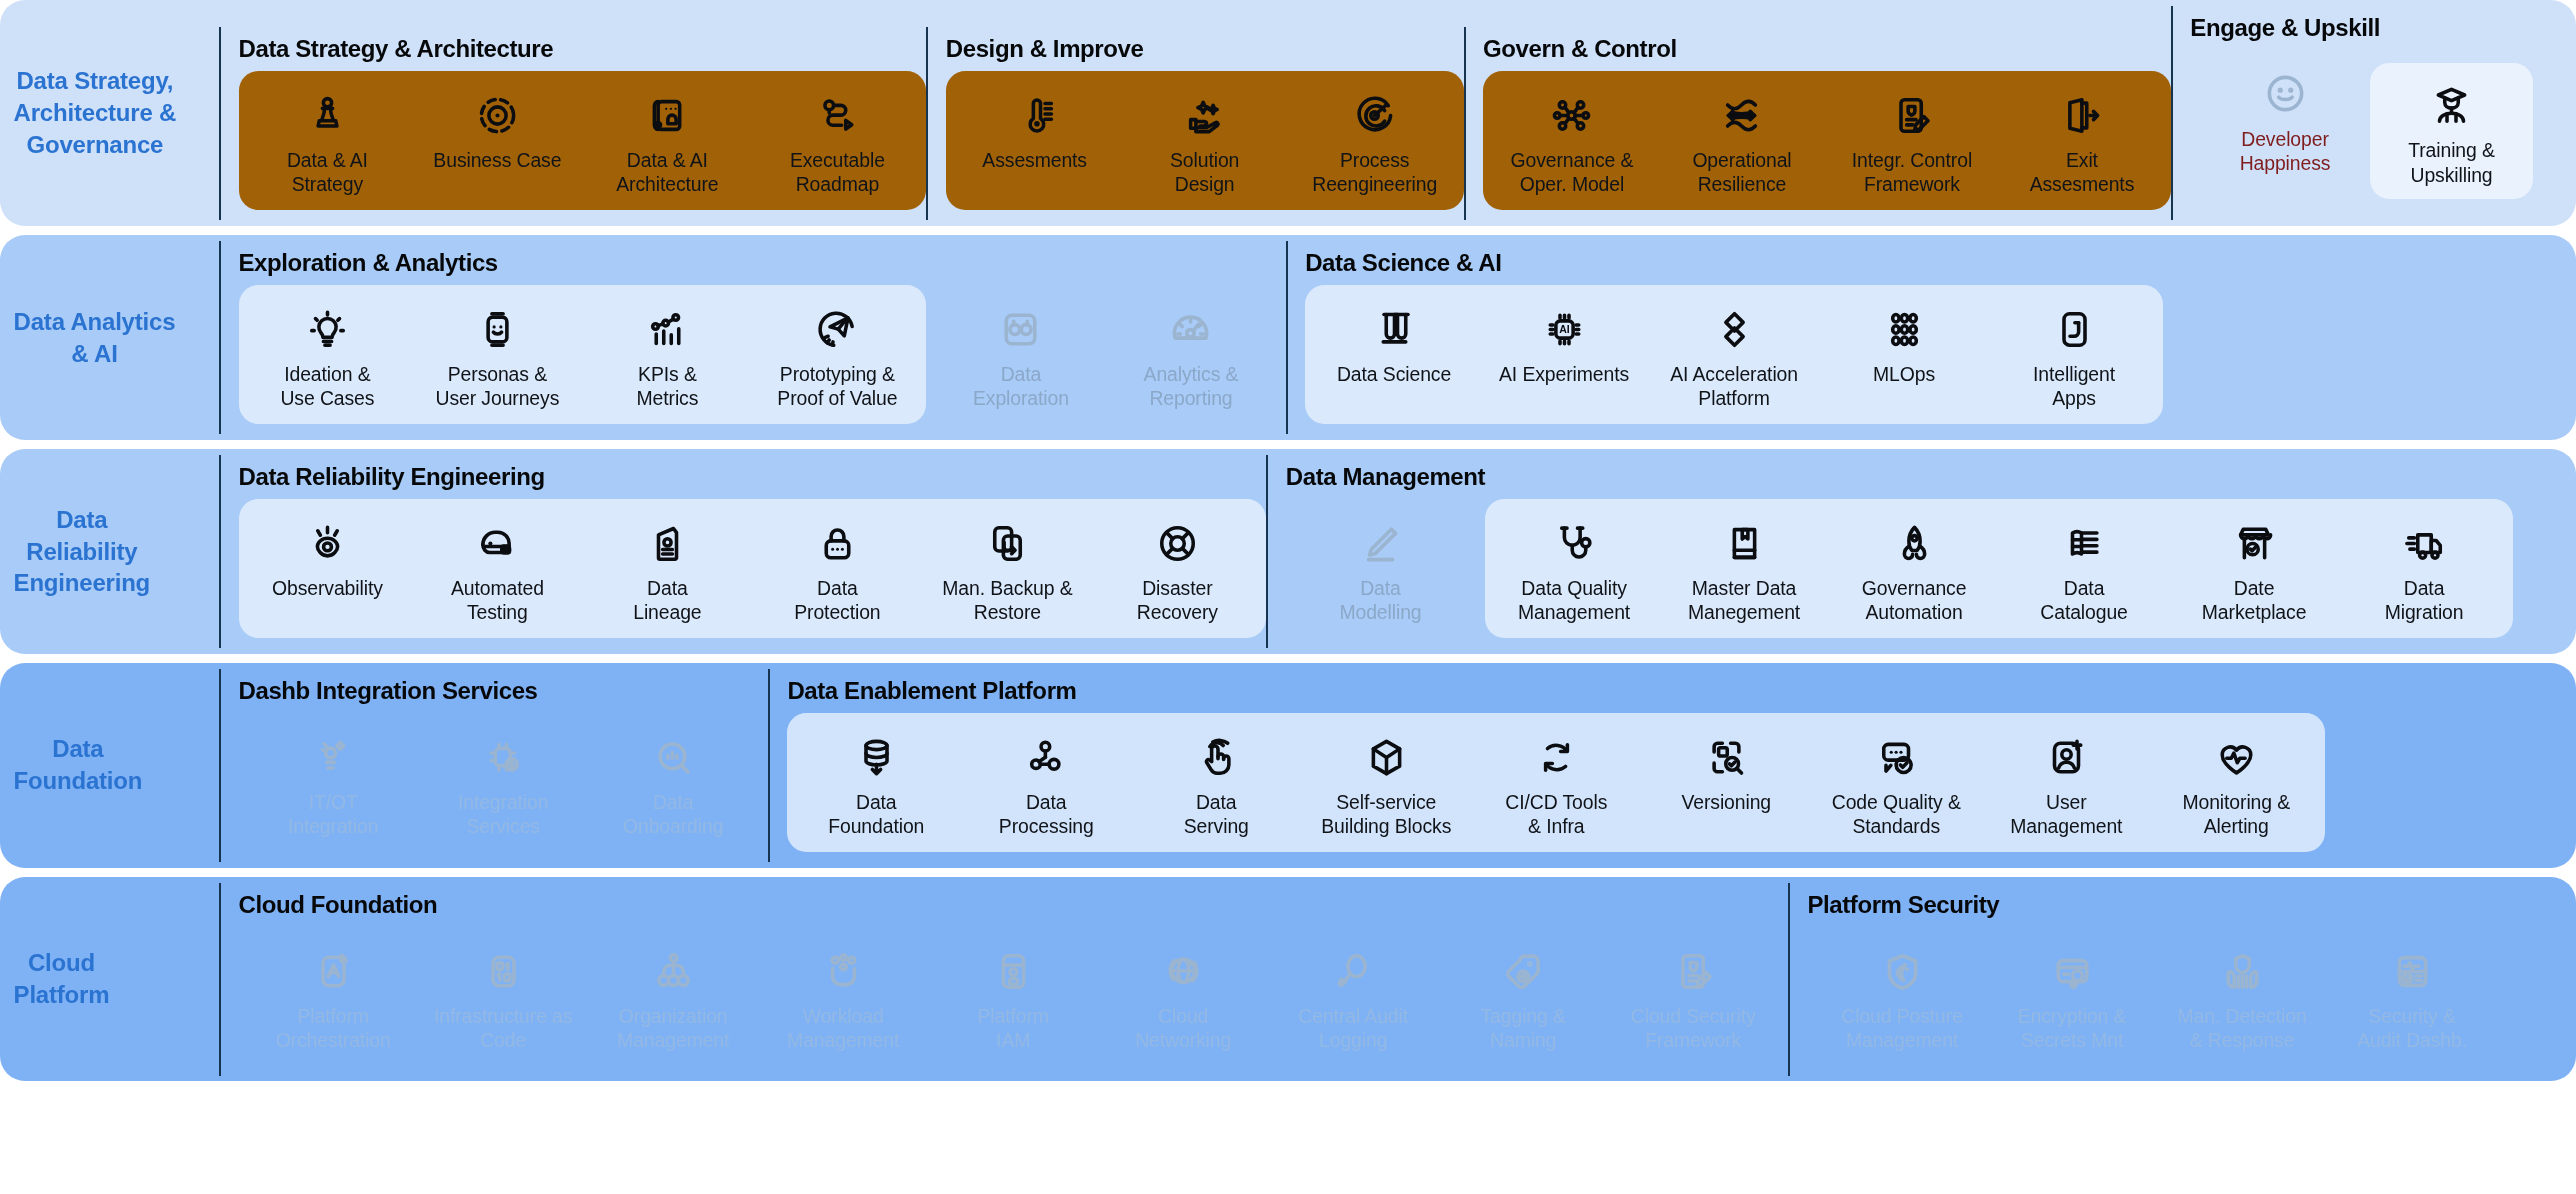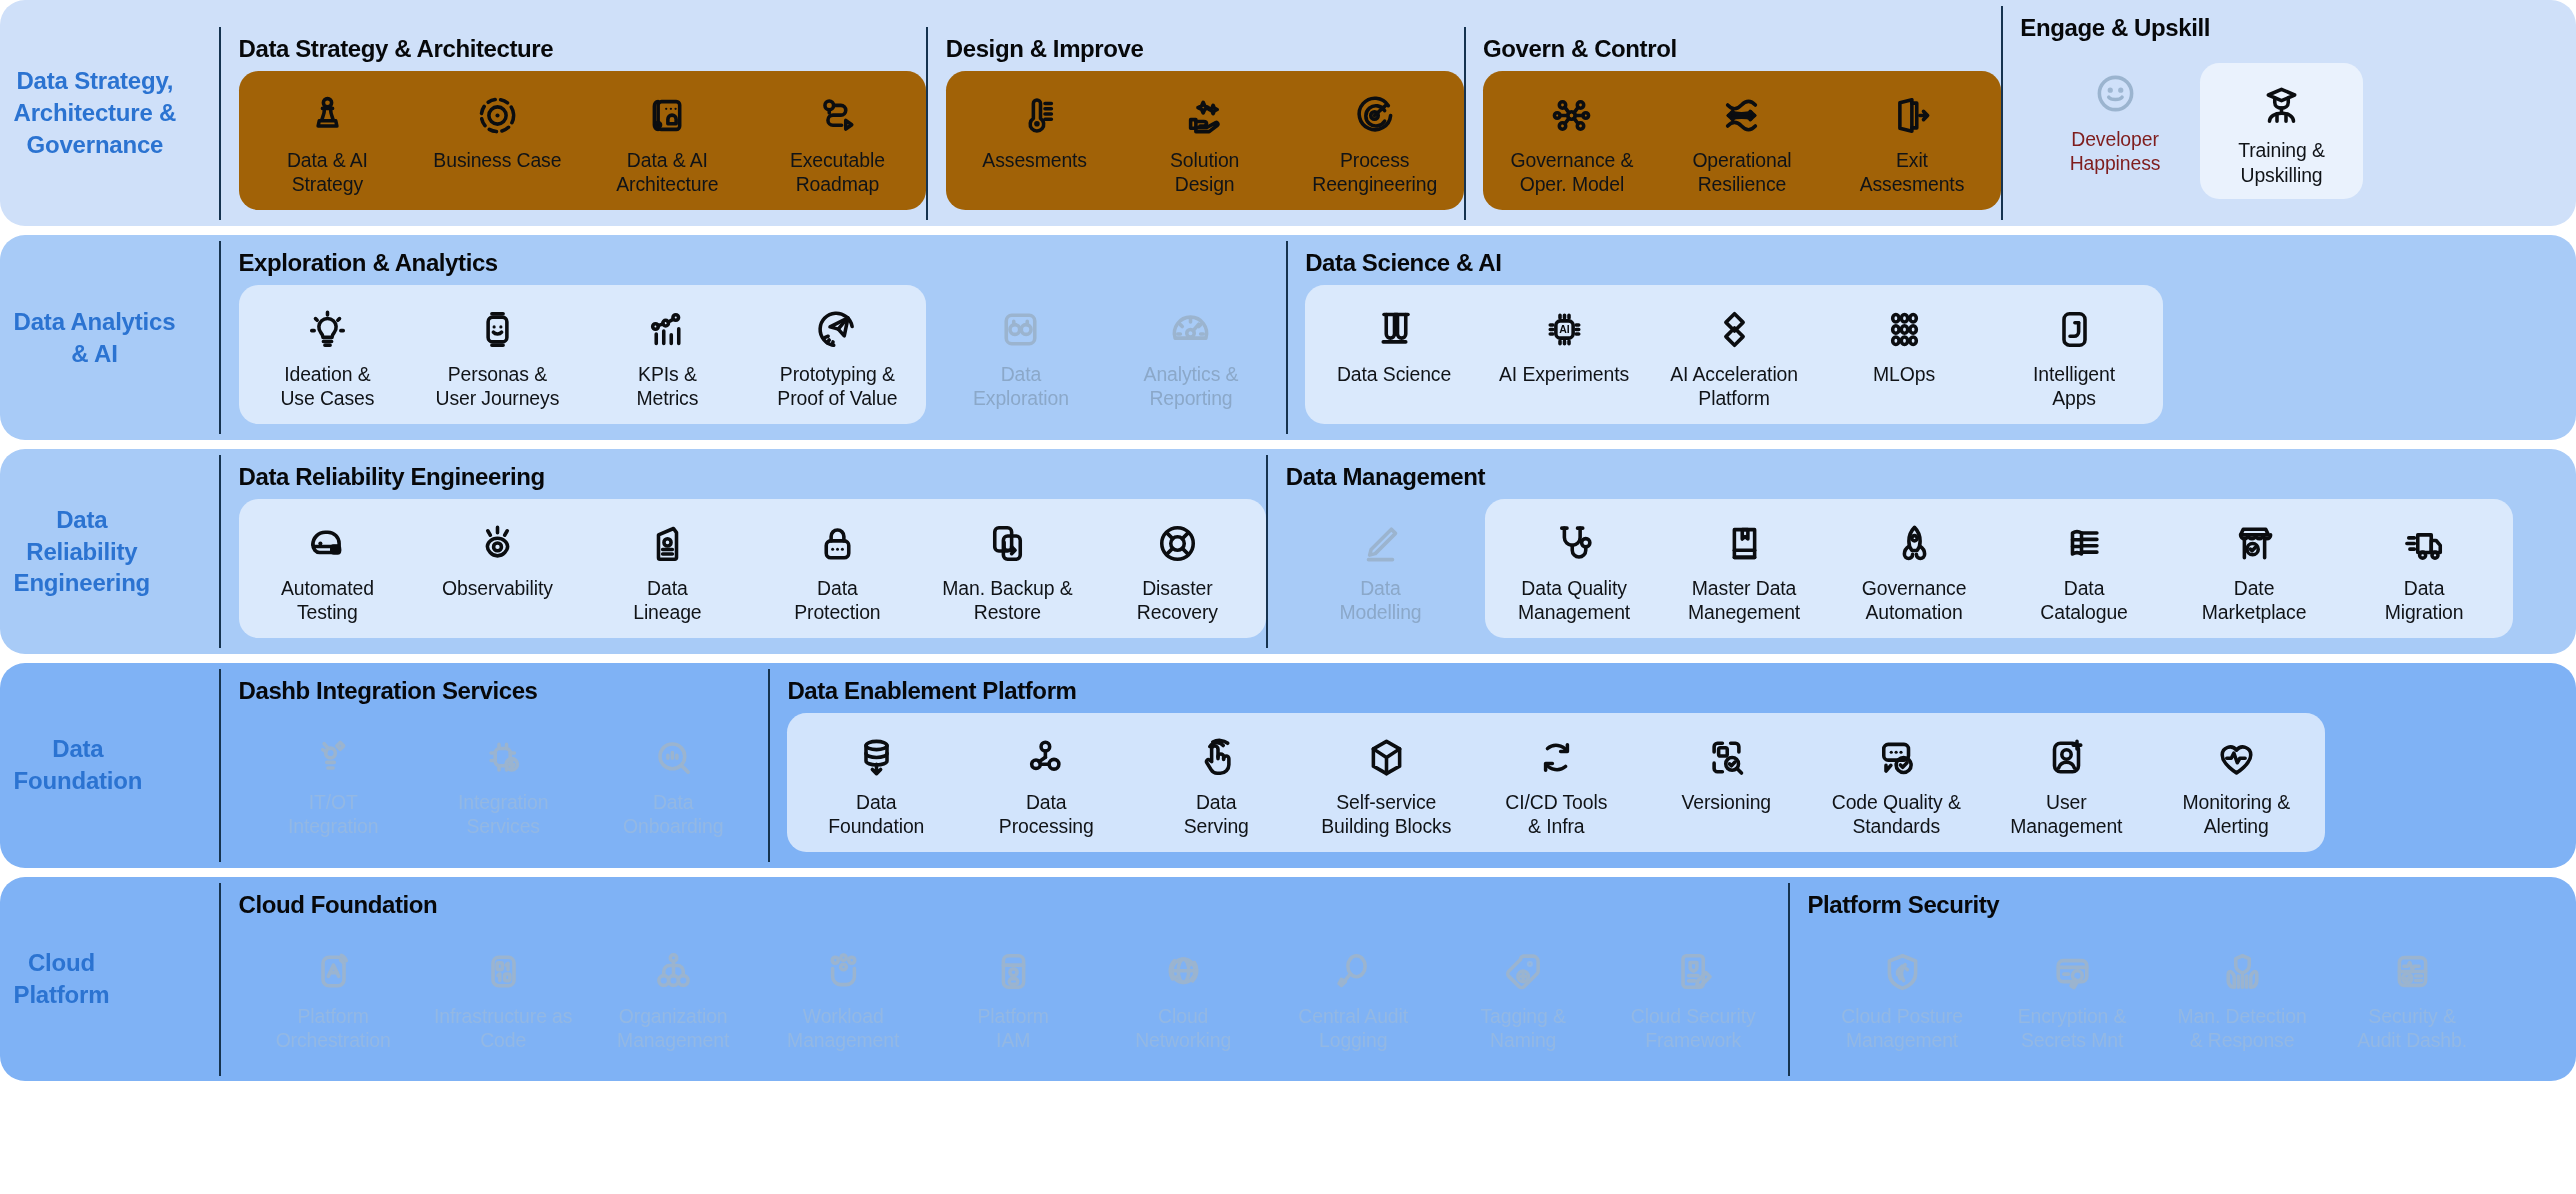--- a/index.html
+++ b/index.html
@@ -250,20 +250,32 @@
                     <path d="M7.4 9.8L5 12l2.4 2.2M16.6 9.8L19 12l-2.4 2.2" fill="none" stroke="currentColor" stroke-width="1.9" stroke-linecap="round" stroke-linejoin="round"></path>
                     <path d="M7 10.2c2 1.2 8 1.2 10 0M7 13.8c2-1.2 8-1.2 10 0" fill="none" stroke="currentColor" stroke-width="1.9" stroke-linecap="round" stroke-linejoin="round"></path>
                   </svg>
                 </div>
                 <div class="cap">Operational
 Resilience</div>
               </div>
               <div class="tile">
                 <div class="ico" style="color: rgb(11, 13, 16);">
                   <svg width="45" height="45" viewBox="0 0 24 24" aria-hidden="true">
+                    <path d="M6.4 5.4a1.8 1.8 0 0 1 1.8-1.8h7.2a1.8 1.8 0 0 1 1.8 1.8v13.2a1.8 1.8 0 0 1-1.8 1.8H8.2a1.8 1.8 0 0 1-1.8-1.8z" fill="none" stroke="currentColor" stroke-width="1.9" stroke-linecap="round" stroke-linejoin="round"></path>
+                    <path d="M10.2 7.2h3.6v2.6c0 1.2-1.8 2-1.8 2s-1.8-.8-1.8-2z" fill="none" stroke="currentColor" stroke-width="1.9" stroke-linecap="round" stroke-linejoin="round"></path>
+                    <path d="M9.4 14.2h5M9.4 17h3.2" fill="none" stroke="currentColor" stroke-width="1.9" stroke-linecap="round" stroke-linejoin="round"></path>
+                    <path d="M18.6 12.6l2.2 2.2-4.4 4.4-2.6.4.4-2.6z" fill="none" stroke="currentColor" stroke-width="1.9" stroke-linecap="round" stroke-linejoin="round"></path>
+                  </svg>
+                </div>
+                <div class="cap">Integr. Control
+Framework</div>
+              </div>
+              <div class="tile">
+                <div class="ico" style="color: rgb(11, 13, 16);">
+                  <svg width="45" height="45" viewBox="0 0 24 24" aria-hidden="true">
                     <path d="M5.8 5.2l6.4-1.6v16.8l-6.4-1.6z" fill="none" stroke="currentColor" stroke-width="1.9" stroke-linecap="round" stroke-linejoin="round"></path>
                     <path d="M12.2 5.4h2.6v13.2h-2.6" fill="none" stroke="currentColor" stroke-width="1.9" stroke-linecap="round" stroke-linejoin="round"></path>
                     <path d="M16.4 12h4.2M18.4 9.8l2.2 2.2-2.2 2.2" fill="none" stroke="currentColor" stroke-width="1.9" stroke-linecap="round" stroke-linejoin="round"></path>
                   </svg>
                 </div>
                 <div class="cap">Exit
 Assesments</div>
               </div>
             </div>
           </div>
@@ -469,39 +481,39 @@
 Engineering</div>
       </div>
       <div class="band-body">
         <div class="sub-row">
           <div class="group">
             <div class="group-title">Data Reliability Engineering</div>
             <div class="tiles card-2">
               <div class="tile">
                 <div class="ico" style="color: rgb(11, 13, 16);">
                   <svg width="45" height="45" viewBox="0 0 24 24" aria-hidden="true">
+                    <path d="M12 9.2c3.2 0 5.4 2.4 5.4 4.4S15.2 18.6 12 18.6 6.6 15.6 6.6 13.6 8.8 9.2 12 9.2z" fill="none" stroke="currentColor" stroke-width="1.9" stroke-linecap="round" stroke-linejoin="round"></path>
+                    <circle cx="12" cy="13.8" r="2.1" fill="none" stroke="currentColor" stroke-width="1.9" stroke-linecap="round" stroke-linejoin="round"></circle>
+                    <path d="M12 3.4v2.8M6.8 5.2l1.4 2.4M17.2 5.2l-1.4 2.4" fill="none" stroke="currentColor" stroke-width="1.9" stroke-linecap="round" stroke-linejoin="round"></path>
+                  </svg>
+                </div>
+                <div class="cap">Observability</div>
+              </div>
+              <div class="tile">
+                <div class="ico" style="color: rgb(11, 13, 16);">
+                  <svg width="45" height="45" viewBox="0 0 24 24" aria-hidden="true">
                     <path d="M4.2 12.6a6.6 6.6 0 0 1 6.6-6.6h1.4a6 6 0 0 1 6 6v1.4h-3.4" fill="none" stroke="currentColor" stroke-width="1.9" stroke-linecap="round" stroke-linejoin="round"></path>
                     <path d="M4.2 12.6c0 2.4 1.6 4.2 3.6 4.2h6.6v-3.2H4.4" fill="none" stroke="currentColor" stroke-width="1.9" stroke-linecap="round" stroke-linejoin="round"></path>
                     <circle cx="8.2" cy="12" r="1.1" fill="currentColor"></circle>
                     <rect x="14.4" y="13.6" width="4" height="3.4" rx="1" fill="none" stroke="currentColor" stroke-width="1.9" stroke-linecap="round" stroke-linejoin="round"></rect>
                     <path d="M14.4 15.4h4" fill="none" stroke="currentColor" stroke-width="1.9" stroke-linecap="round" stroke-linejoin="round"></path>
                   </svg>
                 </div>
                 <div class="cap">Automated
 Testing</div>
-              </div>
-              <div class="tile">
-                <div class="ico" style="color: rgb(11, 13, 16);">
-                  <svg width="45" height="45" viewBox="0 0 24 24" aria-hidden="true">
-                    <path d="M12 9.2c3.2 0 5.4 2.4 5.4 4.4S15.2 18.6 12 18.6 6.6 15.6 6.6 13.6 8.8 9.2 12 9.2z" fill="none" stroke="currentColor" stroke-width="1.9" stroke-linecap="round" stroke-linejoin="round"></path>
-                    <circle cx="12" cy="13.8" r="2.1" fill="none" stroke="currentColor" stroke-width="1.9" stroke-linecap="round" stroke-linejoin="round"></circle>
-                    <path d="M12 3.4v2.8M6.8 5.2l1.4 2.4M17.2 5.2l-1.4 2.4" fill="none" stroke="currentColor" stroke-width="1.9" stroke-linecap="round" stroke-linejoin="round"></path>
-                  </svg>
-                </div>
-                <div class="cap">Observability</div>
               </div>
               <div class="tile">
                 <div class="ico" style="color: rgb(11, 13, 16);">
                   <svg width="45" height="45" viewBox="0 0 24 24" aria-hidden="true">
                     <path d="M7.2 7.4l8-3.4 1.6 2.2v13.4a.8.8 0 0 1-.8.8H8a.8.8 0 0 1-.8-.8z" fill="none" stroke="currentColor" stroke-width="1.9" stroke-linecap="round" stroke-linejoin="round"></path>
                     <circle cx="12" cy="11.4" r="1.9" fill="none" stroke="currentColor" stroke-width="1.9" stroke-linecap="round" stroke-linejoin="round"></circle>
                     <path d="M9.4 15.2h5.2M9.4 17.6h5.2" fill="none" stroke="currentColor" stroke-width="1.9" stroke-linecap="round" stroke-linejoin="round"></path>
                   </svg>
                 </div>
                 <div class="cap">Data

